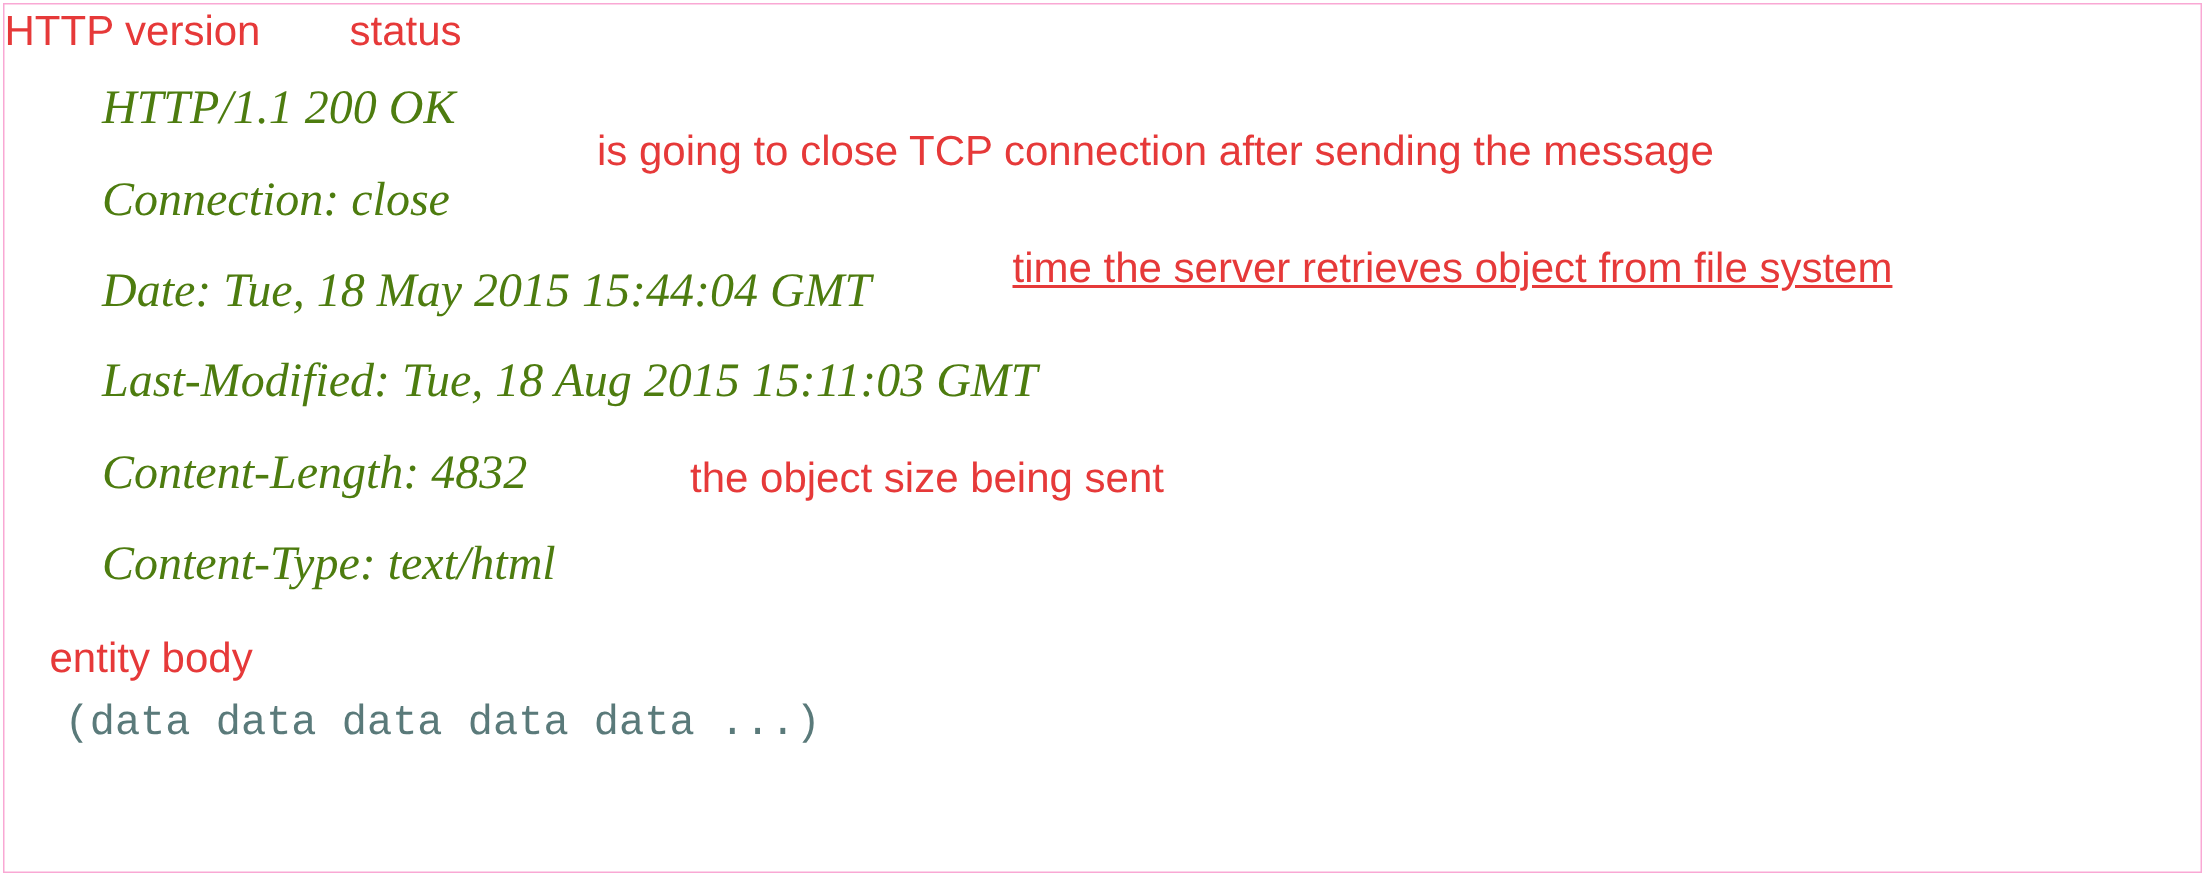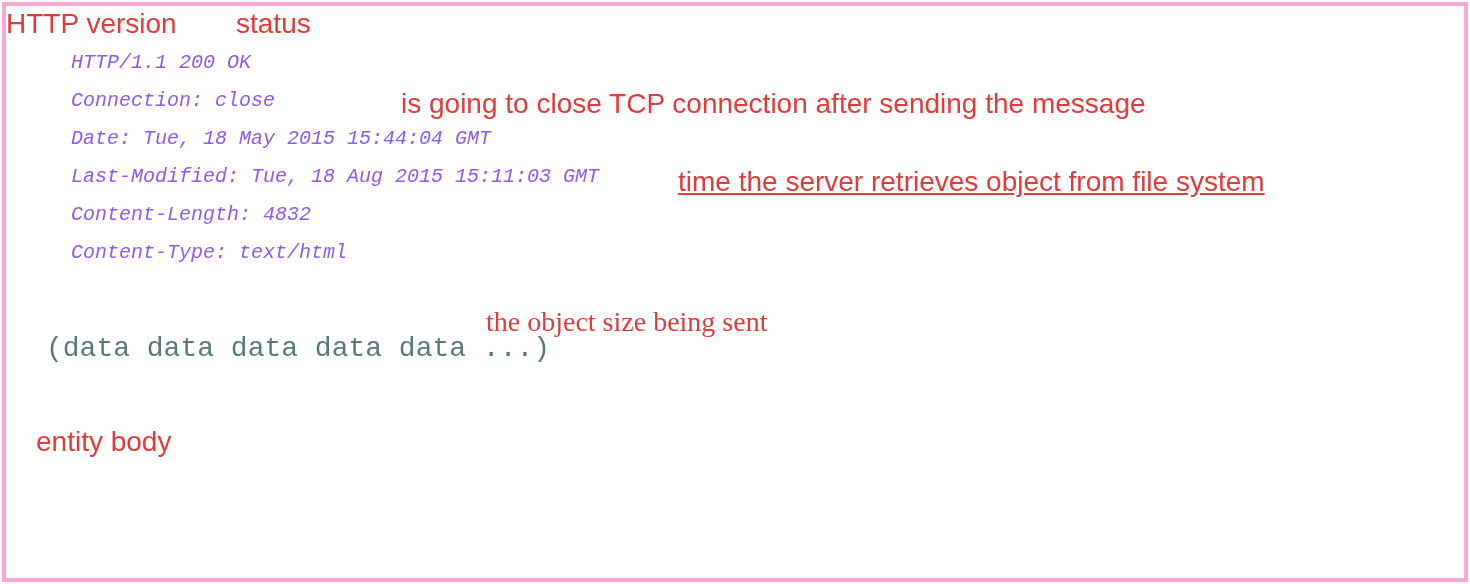--- a/index.html
+++ b/index.html
@@ -7,31 +7,31 @@
       padding: 0;
       box-sizing: border-box;
     }
     body {
       font-family: sans-serif;
       padding: 2px;
       width: 1470px;
       height: 584px;
     }
     .container {
-      border: 4px solid #f9a8d4;
+      border: 1px solid #f9a8d4;
       width: 100%;
       height: 100%;
       position: relative;
       padding: 20px 40px;
     }
     .http-line {
-      font-family: Liberation Mono, monospace;
+      font-family: Liberation Serif, serif;
       font-style: italic;
-      color: #8b5cf6;
-      font-size: 20px;
+      color: #4d7c0f;
+      font-size: 32px;
       line-height: 1.9;
       white-space: pre;
       padding-left: 25px;
     }
     .http-body {
       font-family: 'Courier New', Courier, monospace;
       color: #5a7a7a;
       font-size: 28px;
       line-height: 1.9;
       padding-left: 0px;
@@ -59,22 +59,21 @@
       top: 160px;
       left: 672px;
       text-decoration: underline;
     }
     .annotation-last-modified {
       top: 242px;
       left: 880px;
     }
     .annotation-content-length {
       top: 300px;
-      left: 480px;
-      font-family: Liberation Serif, serif;
+      left: 457px;
     }
     .annotation-entity-body {
       top: 420px;
       left: 30px;
     }
     .content-wrapper {
       padding-top: 18px;
     }
   </style>
 </head>

